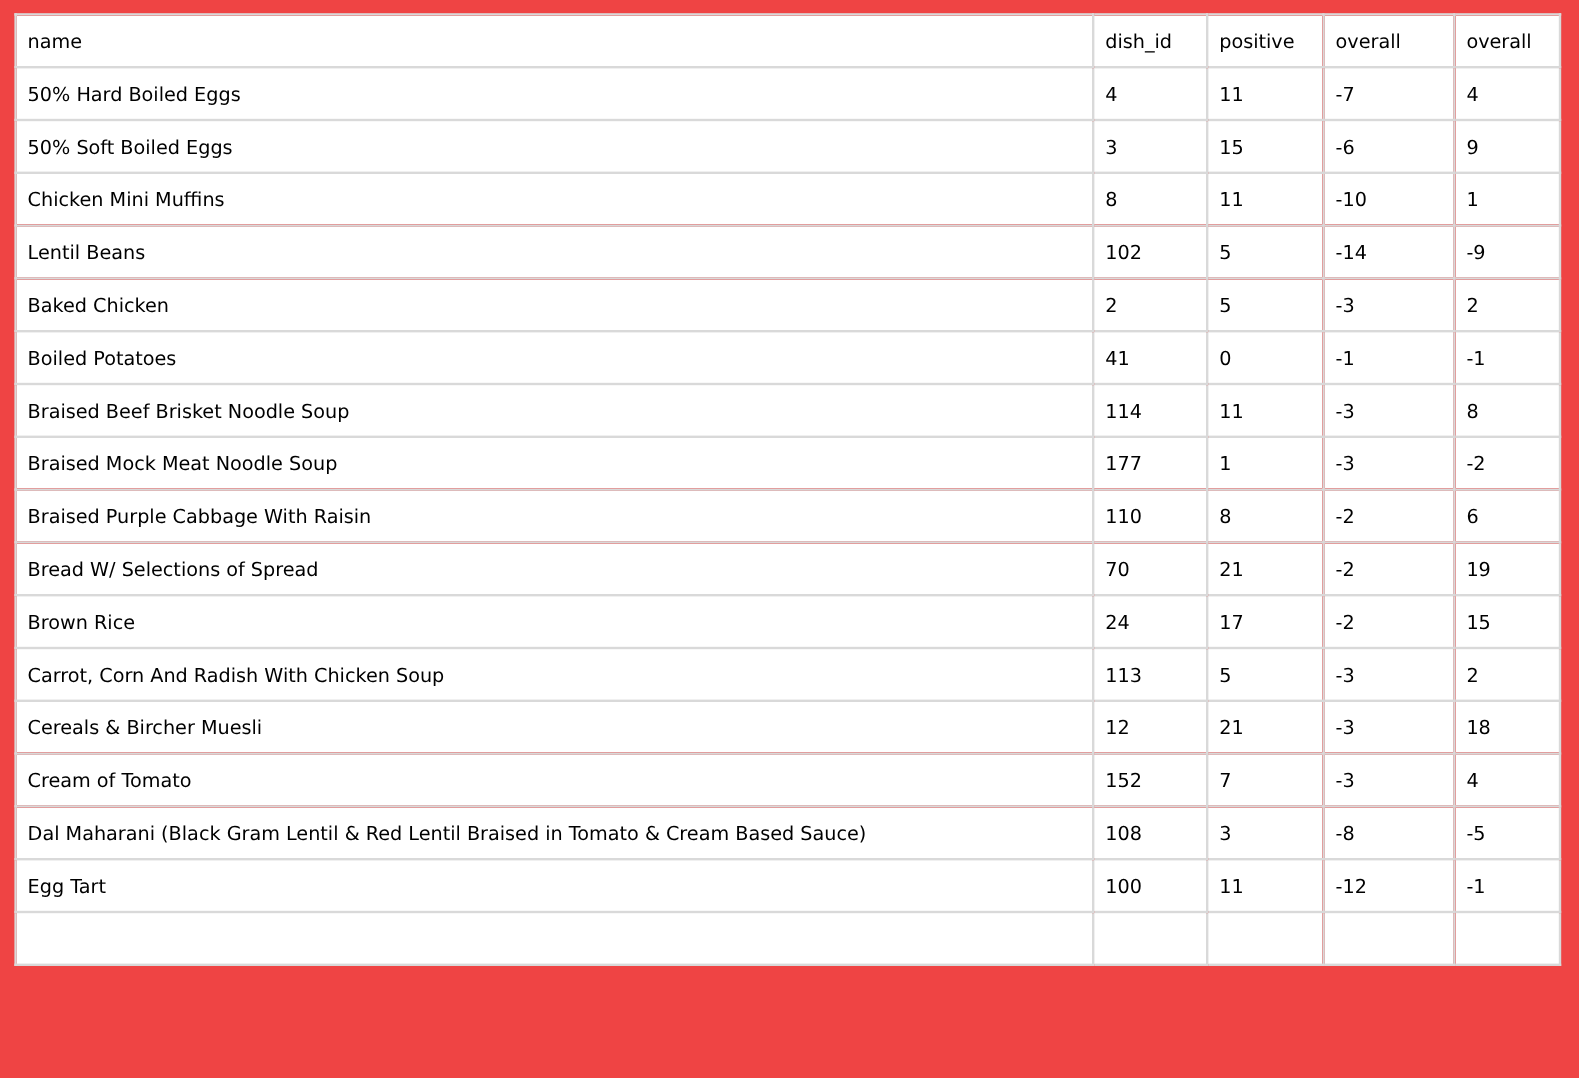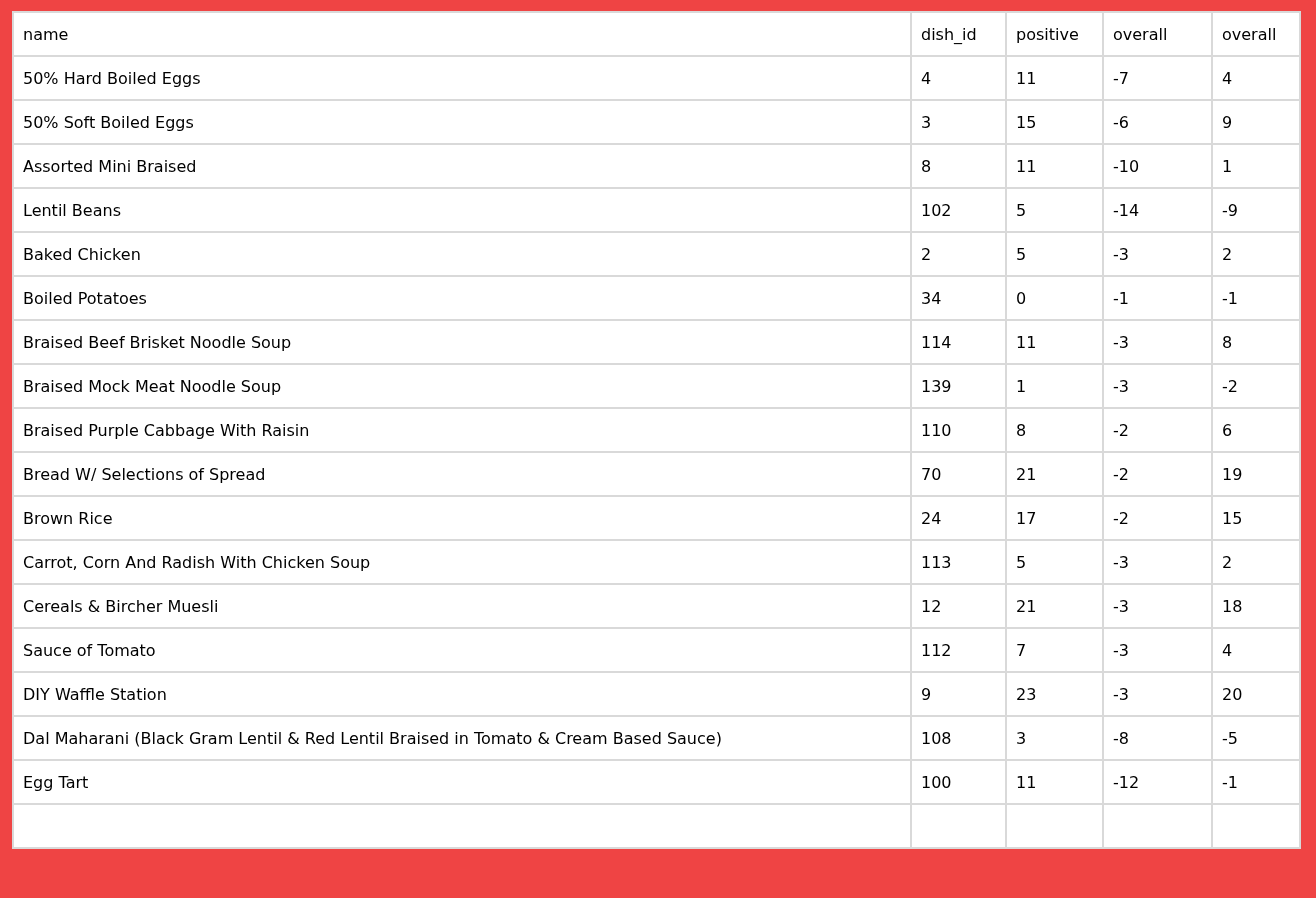--- a/index.html
+++ b/index.html
@@ -71,21 +71,21 @@
           <td>4</td>
         </tr>
         <tr>
           <td>50% Soft Boiled Eggs</td>
           <td>3</td>
           <td>15</td>
           <td>-6</td>
           <td>9</td>
         </tr>
         <tr>
-          <td>Assorted Mini Braised</td>
+          <td>Chicken Mini Muffins</td>
           <td>8</td>
           <td>11</td>
           <td>-10</td>
           <td>1</td>
         </tr>
         <tr>
           <td>Lentil Beans</td>
           <td>102</td>
           <td>5</td>
           <td>-14</td>
@@ -93,35 +93,35 @@
         </tr>
         <tr>
           <td>Baked Chicken</td>
           <td>2</td>
           <td>5</td>
           <td>-3</td>
           <td>2</td>
         </tr>
         <tr>
           <td>Boiled Potatoes</td>
-          <td>34</td>
+          <td>41</td>
           <td>0</td>
           <td>-1</td>
           <td>-1</td>
         </tr>
         <tr>
           <td>Braised Beef Brisket Noodle Soup</td>
           <td>114</td>
           <td>11</td>
           <td>-3</td>
           <td>8</td>
         </tr>
         <tr>
           <td>Braised Mock Meat Noodle Soup</td>
-          <td>139</td>
+          <td>177</td>
           <td>1</td>
           <td>-3</td>
           <td>-2</td>
         </tr>
         <tr>
           <td>Braised Purple Cabbage With Raisin</td>
           <td>110</td>
           <td>8</td>
           <td>-2</td>
           <td>6</td>
@@ -148,32 +148,25 @@
           <td>2</td>
         </tr>
         <tr>
           <td>Cereals &amp; Bircher Muesli</td>
           <td>12</td>
           <td>21</td>
           <td>-3</td>
           <td>18</td>
         </tr>
         <tr>
-          <td>Sauce of Tomato</td>
-          <td>112</td>
+          <td>Cream of Tomato</td>
+          <td>152</td>
           <td>7</td>
           <td>-3</td>
           <td>4</td>
-        </tr>
-        <tr>
-          <td>DIY Waffle Station</td>
-          <td>9</td>
-          <td>23</td>
-          <td>-3</td>
-          <td>20</td>
         </tr>
         <tr>
           <td>Dal Maharani (Black Gram Lentil &amp; Red Lentil Braised in Tomato &amp; Cream Based Sauce)</td>
           <td>108</td>
           <td>3</td>
           <td>-8</td>
           <td>-5</td>
         </tr>
         <tr>
           <td>Egg Tart</td>

